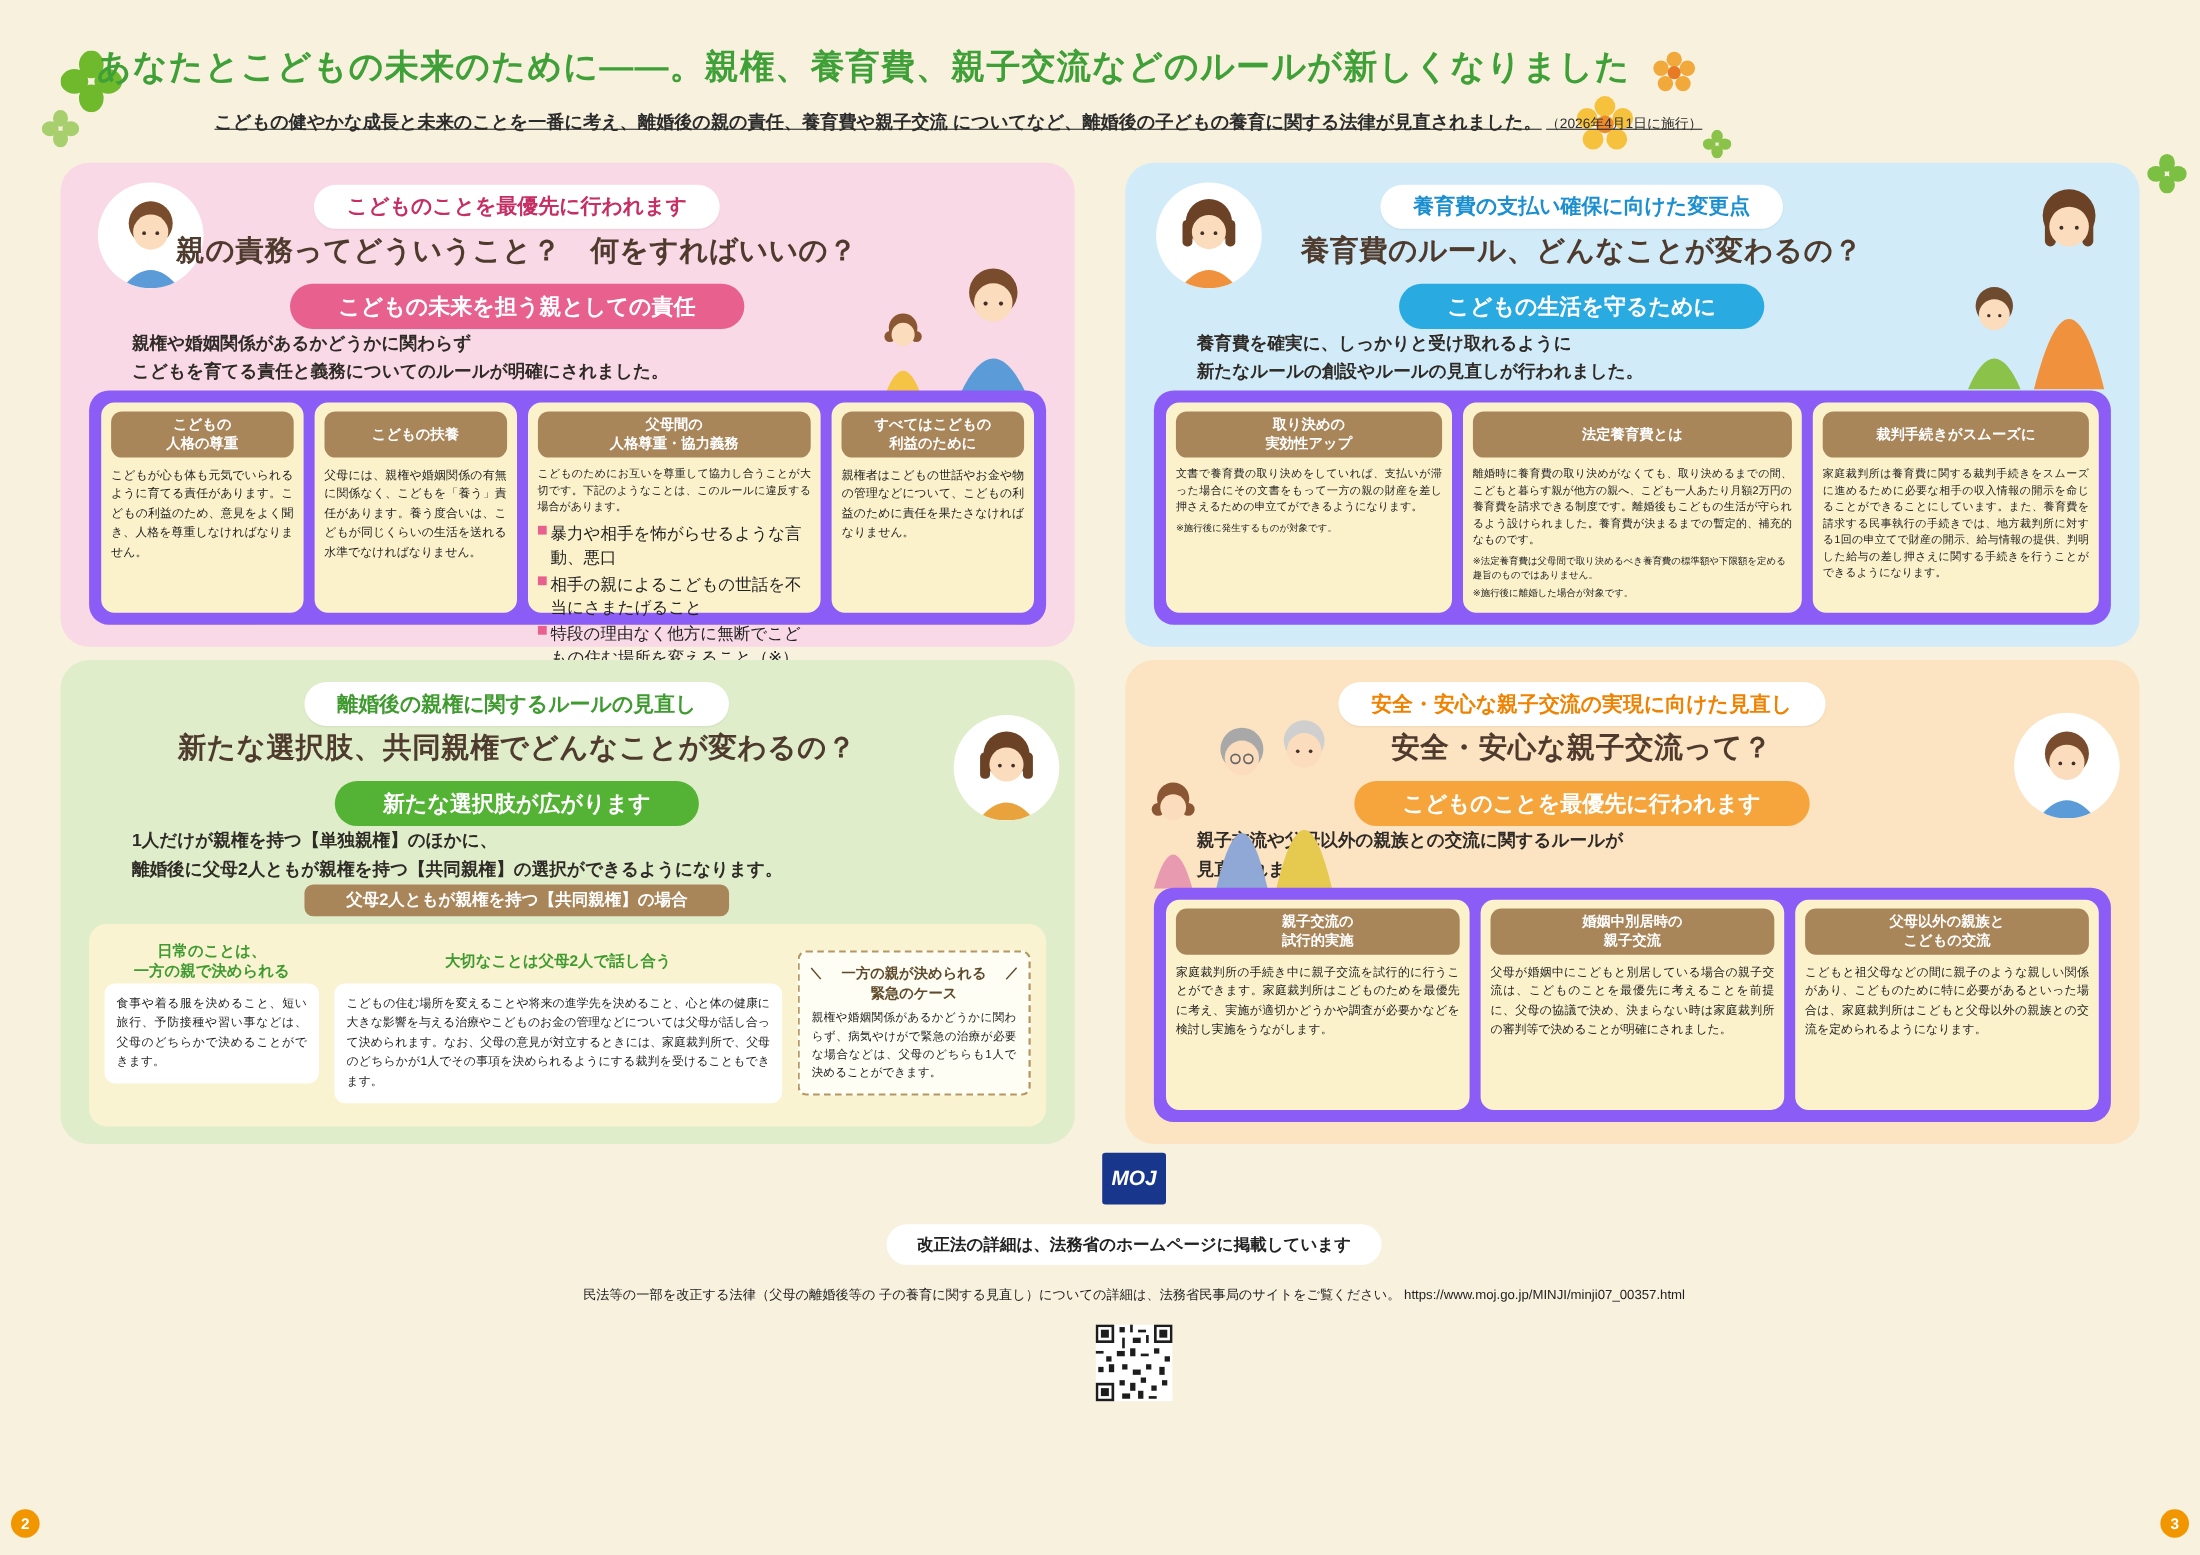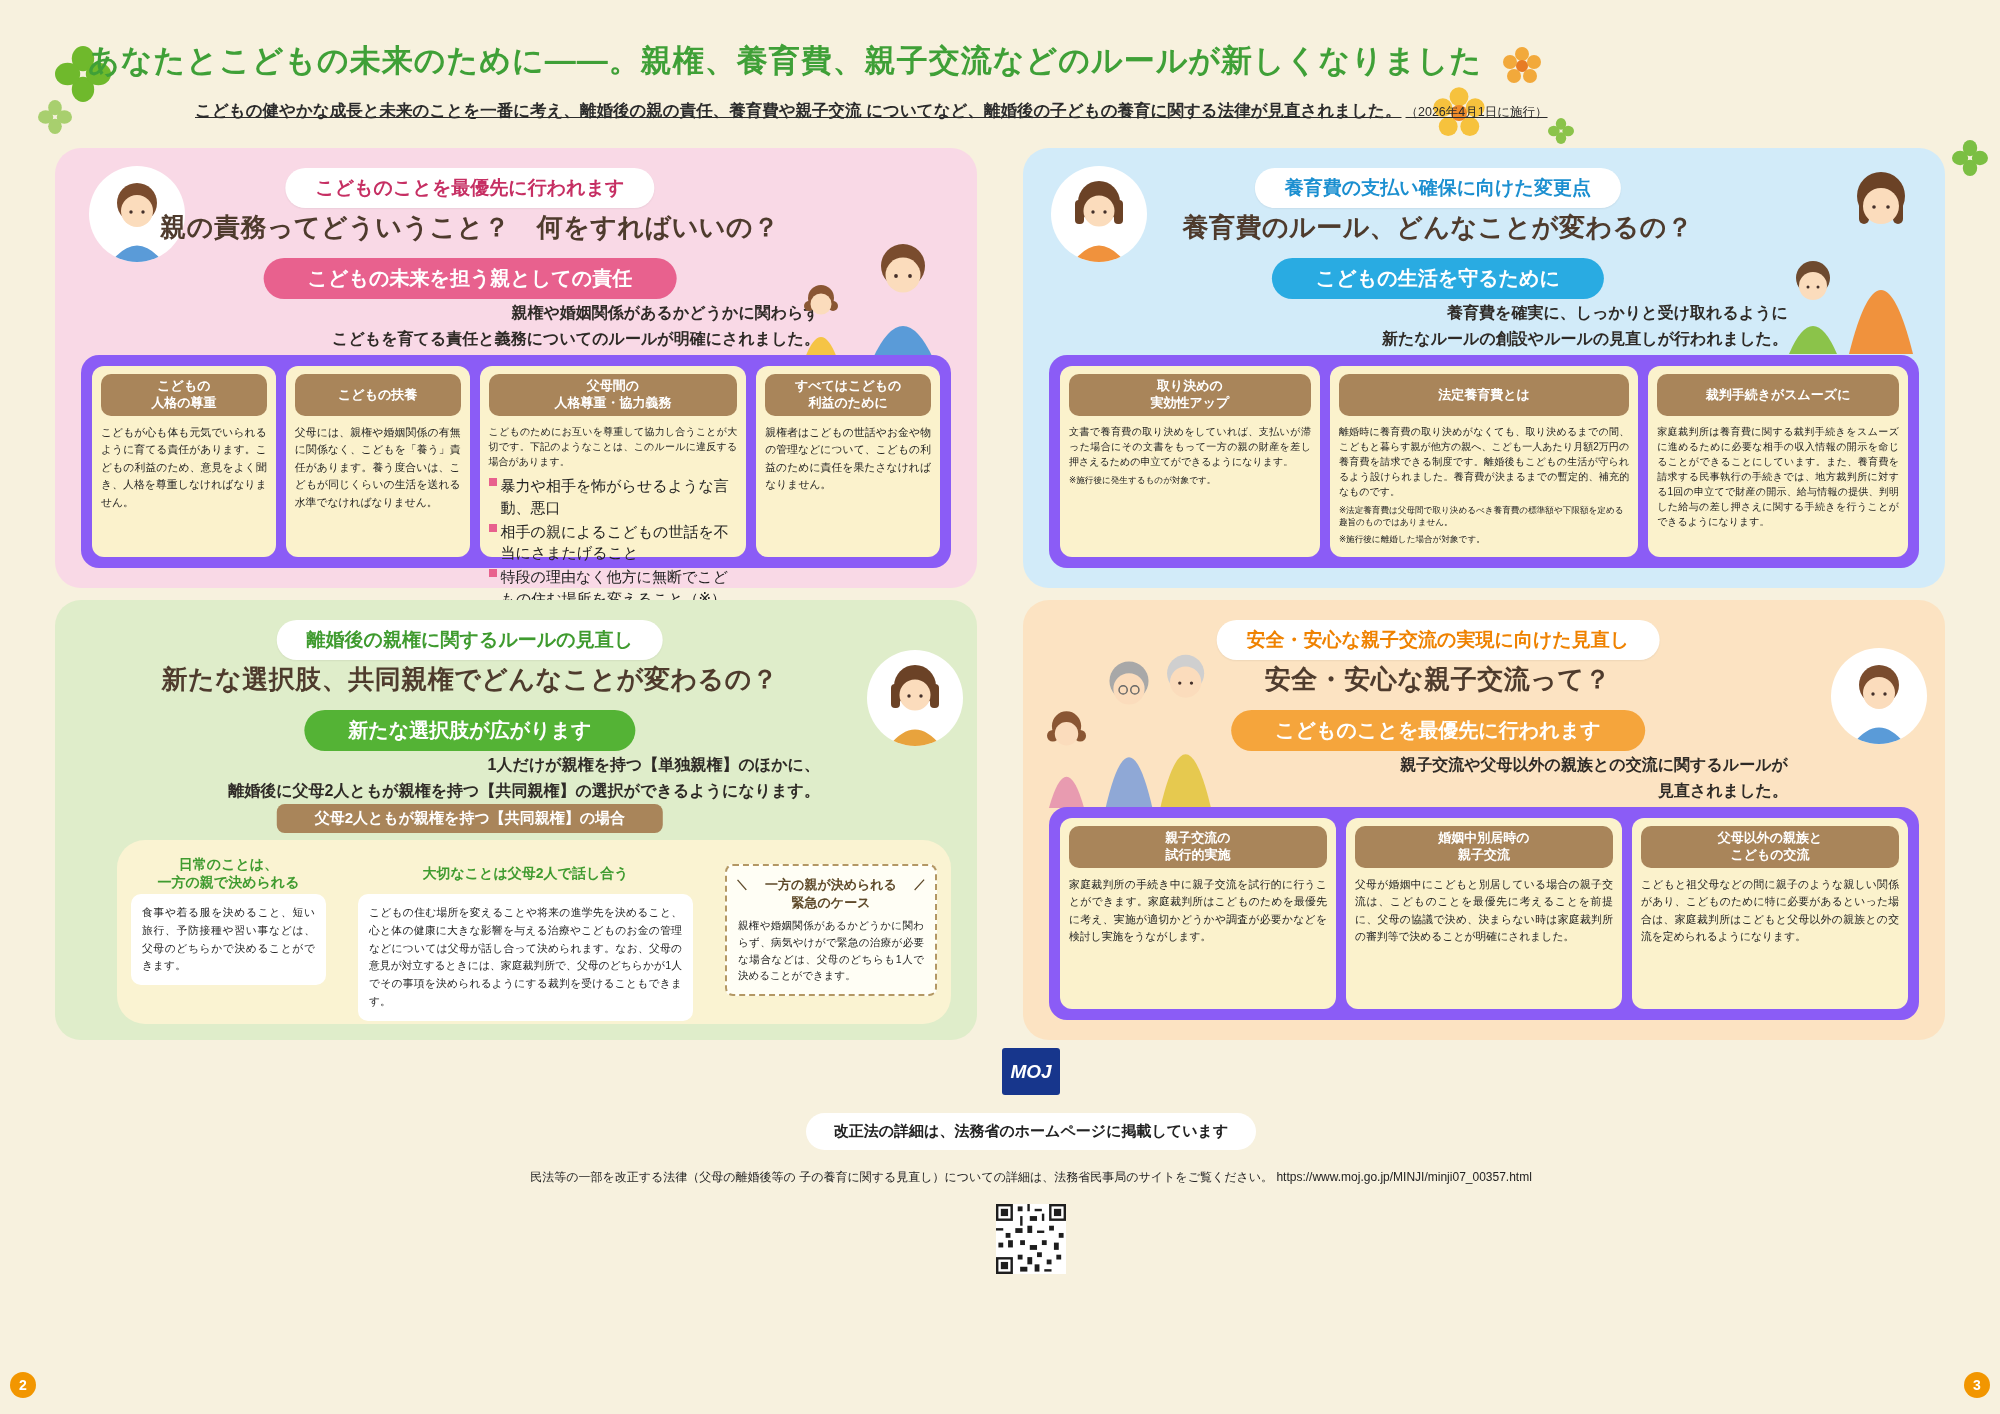--- a/index.html
+++ b/index.html
@@ -52,21 +52,21 @@
     font-size:20px; font-weight:bold; white-space:nowrap;
   }
   #p1 .banner{ background:#e8618e; }
   #p2 .banner{ background:#29abe2; }
   #p3 .banner{ background:#54b335; }
   #p4 .banner{ background:#f5a53c; }
 
   .intro{
     position:absolute; top:152px; left:45%; transform:translateX(-50%);
     font-size:16px; font-weight:bold; color:#2e2a26;
-    white-space:pre-line; text-align:right; line-height:1.6; width:700px;
+    white-space:pre-line; text-align:left; line-height:1.6; width:700px;
   }
 
   .inner{
     position:absolute; left:26px; right:26px; top:207px; bottom:20px;
     background:#8b5cf6; border-radius:18px; padding:11px; display:flex; gap:10px;
   }
   .card{
     background:#fbf2cc; border-radius:12px; padding:8px 9px;
     display:flex; flex-direction:column;
   }
@@ -92,22 +92,22 @@
   .card-note{ font-size:8.6px; margin-top:5px; line-height:1.4; color:#1d1d1d; }
 
   
   .sub-banner{
     position:absolute; top:204px; left:45%; transform:translateX(-50%);
     background:#a9855a; color:#fff; font-size:15px; font-weight:bold;
     padding:5px 38px; border-radius:8px; white-space:nowrap;
   }
   .p3-inner{
     position:absolute; left:26px; right:26px; top:240px; bottom:16px;
-    background:#faf3d2; border-radius:28px; padding:12px 14px;
-    display:flex; gap:32px;margin-left:36px;
+    background:#faf3d2; border-radius:16px; padding:12px 14px;
+    display:flex; gap:14px;
   }
   .p3-col{ display:flex; flex-direction:column; }
   .p3c1{ flex:0 0 195px; } .p3c2{ flex:1 1 0; }
   .p3-col-title{
     min-height:42px; display:flex; align-items:center; justify-content:center;
     color:#3f9b2f; font-size:14px; font-weight:bold; text-align:center;
     white-space:pre-line; line-height:1.3;
   }
   .p3-card{
     background:#fff; border-radius:10px; padding:10px 11px;

